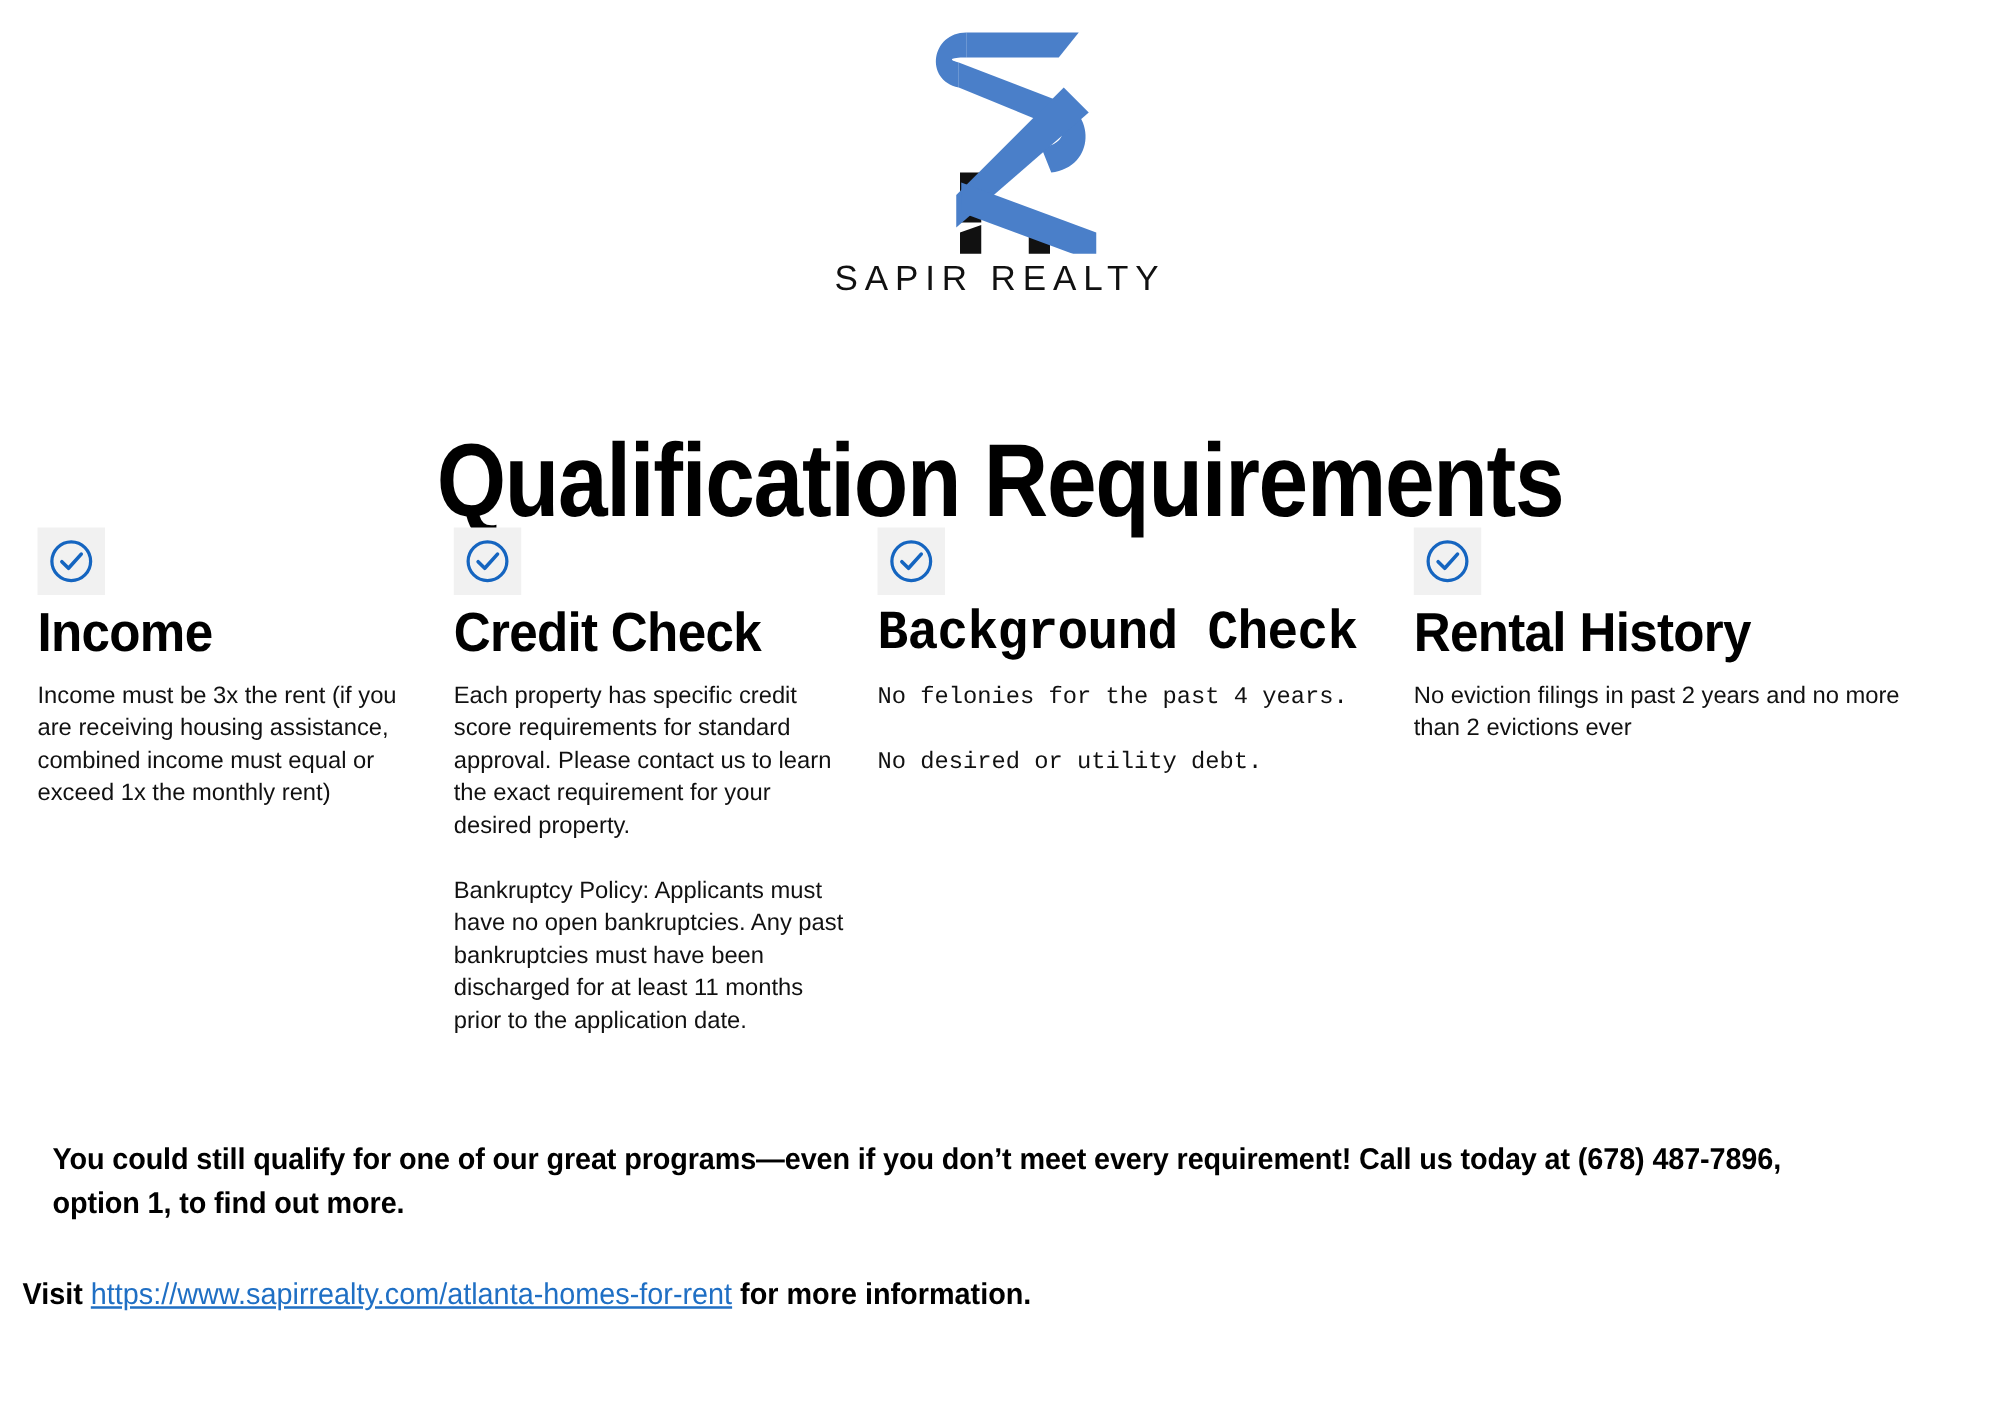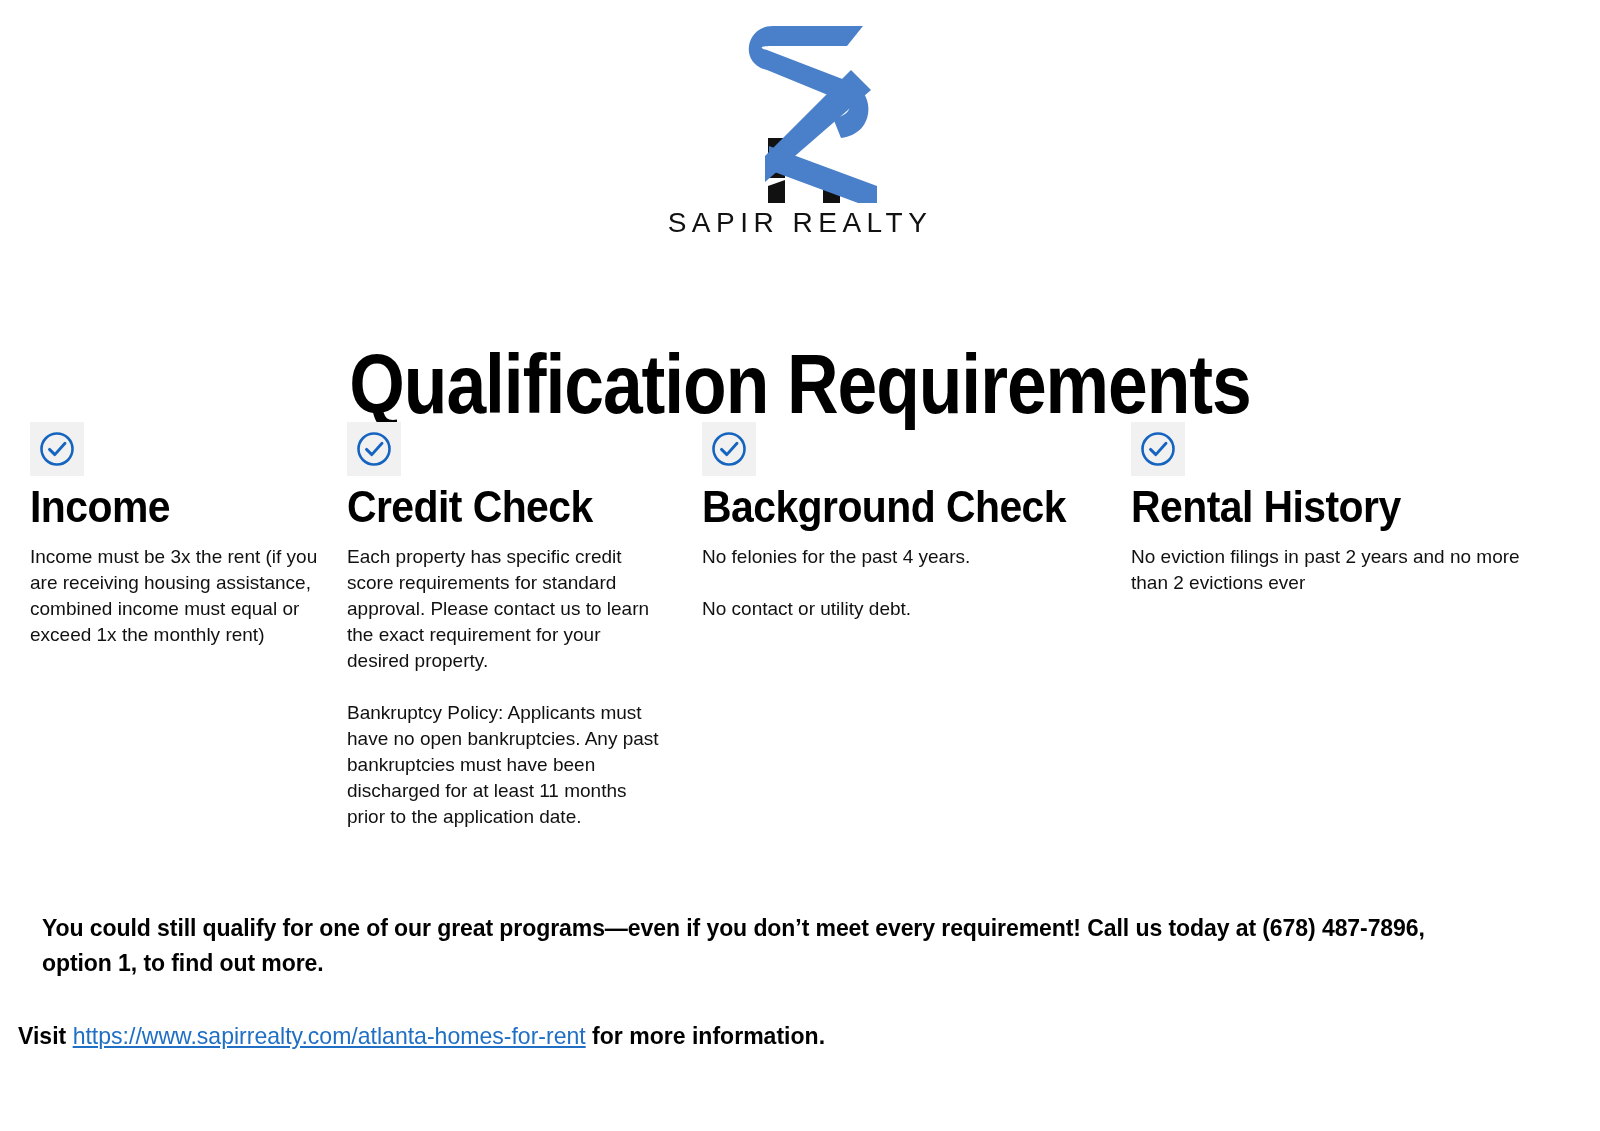--- a/index.html
+++ b/index.html
@@ -66,22 +66,22 @@
     top: 422px;
     left: 0;
     width: 1600px;
     height: 430px;
   }
   .col {
     position: absolute;
     top: 0;
   }
   .col-0 { left: 30px;   width: 315px; }
-  .col-1 { left: 347px;  width: 315px; }
-  .col-2 { left: 702px;  width: 400px; }
+  .col-1 { left: 363px;  width: 315px; }
+  .col-2 { left: 702px;  width: 400px; font-family: Liberation Mono, monospace; }
   .col-3 { left: 1131px; width: 425px; }
 
   .check-badge {
     width: 54px;
     height: 54px;
     background: #f1f1f1;
     display: flex;
     align-items: center;
     justify-content: center;
     margin-bottom: 6px;
@@ -205,21 +205,21 @@
 
   <section class="col col-2">
     <div class="check-badge">
       <svg width="38" height="38" viewBox="0 0 38 38" xmlns="http://www.w3.org/2000/svg" aria-hidden="true">
         <circle cx="19" cy="19" r="15.5" fill="none" stroke="#1565C0" stroke-width="2.6"></circle>
         <path d="M11.5 19.4 L16.8 24.6 L27 13.3" fill="none" stroke="#1565C0" stroke-width="2.9" stroke-linecap="round" stroke-linejoin="round"></path>
       </svg>
     </div>
     <h2 class="col-title">Background Check</h2>
     <p class="col-body">No felonies for the past 4 years.</p>
-    <p class="col-body">No contact or utility debt.</p>
+    <p class="col-body">No desired or utility debt.</p>
   </section>
 
   <section class="col col-3">
     <div class="check-badge">
       <svg width="38" height="38" viewBox="0 0 38 38" xmlns="http://www.w3.org/2000/svg" aria-hidden="true">
         <circle cx="19" cy="19" r="15.5" fill="none" stroke="#1565C0" stroke-width="2.6"></circle>
         <path d="M11.5 19.4 L16.8 24.6 L27 13.3" fill="none" stroke="#1565C0" stroke-width="2.9" stroke-linecap="round" stroke-linejoin="round"></path>
       </svg>
     </div>
     <h2 class="col-title">Rental History</h2>

